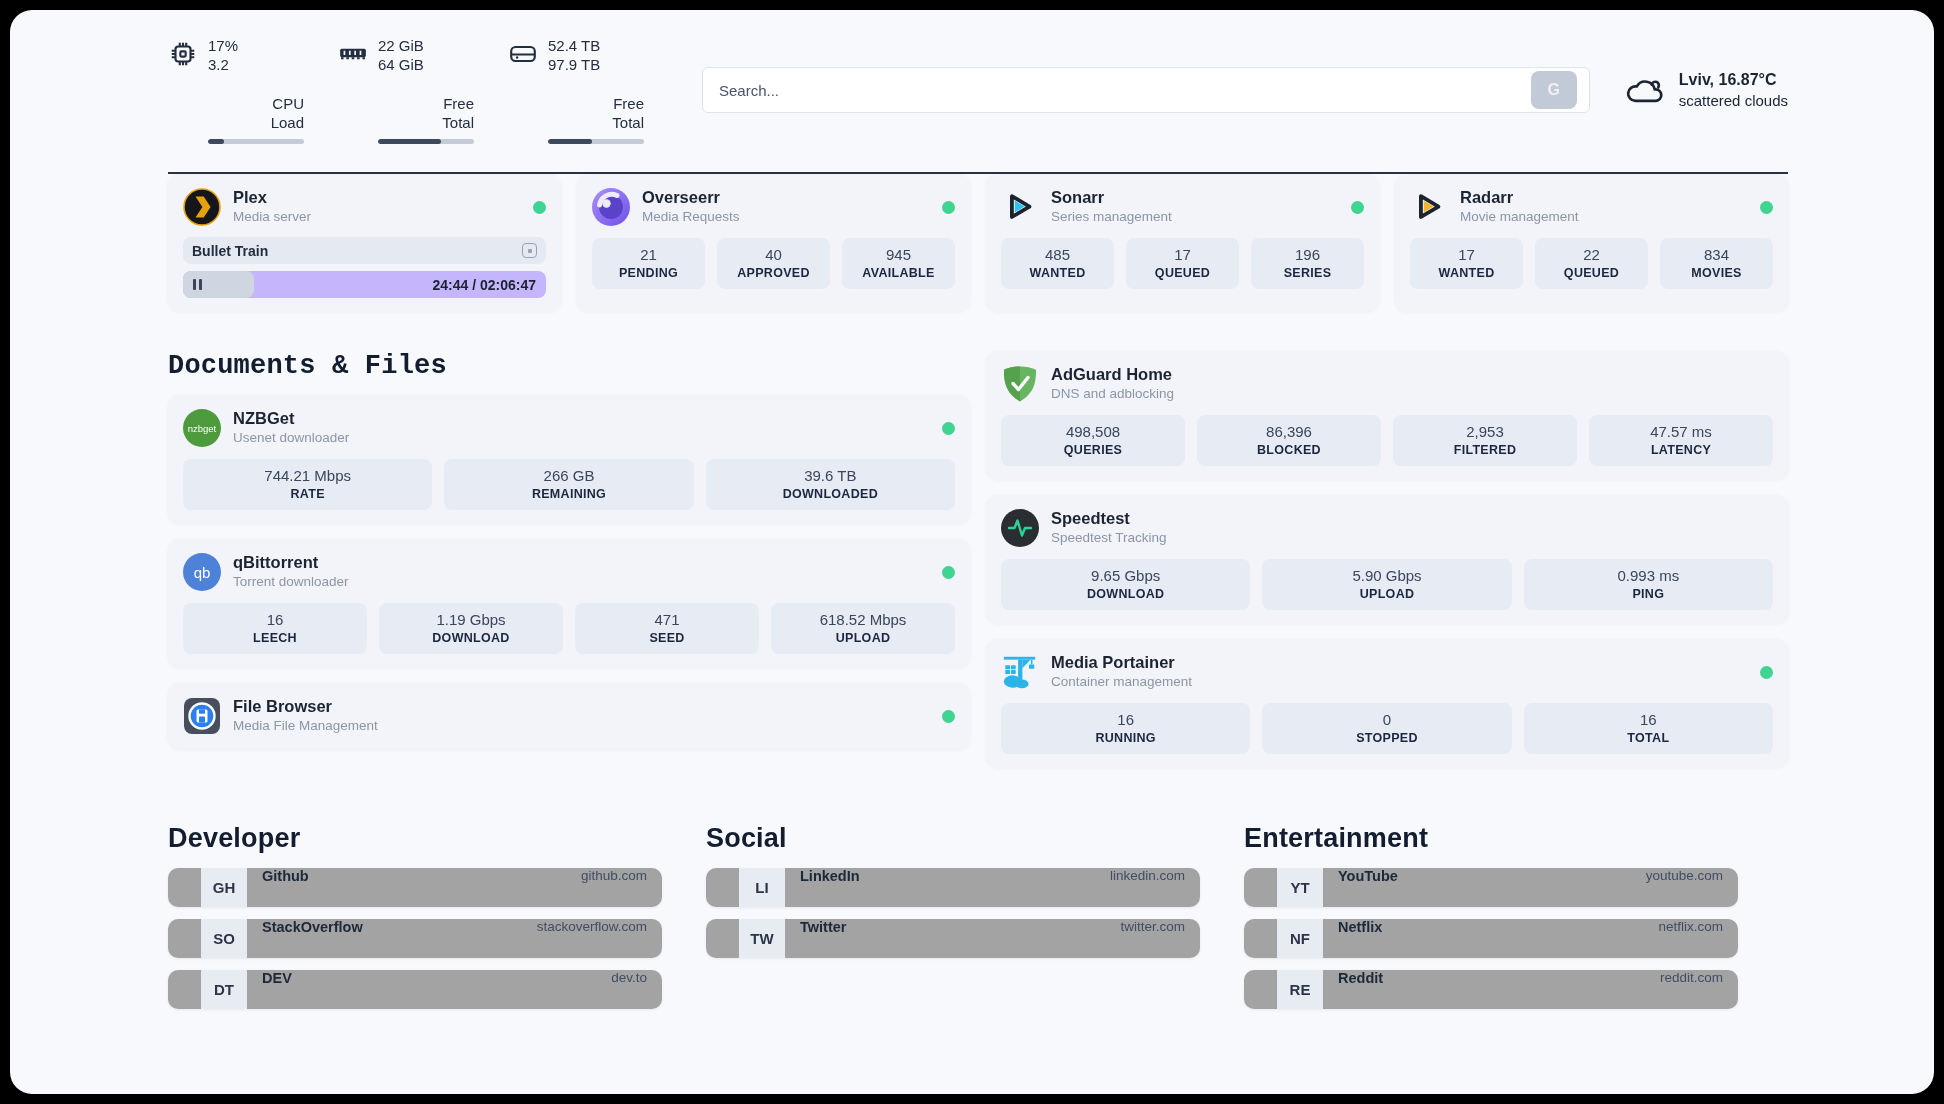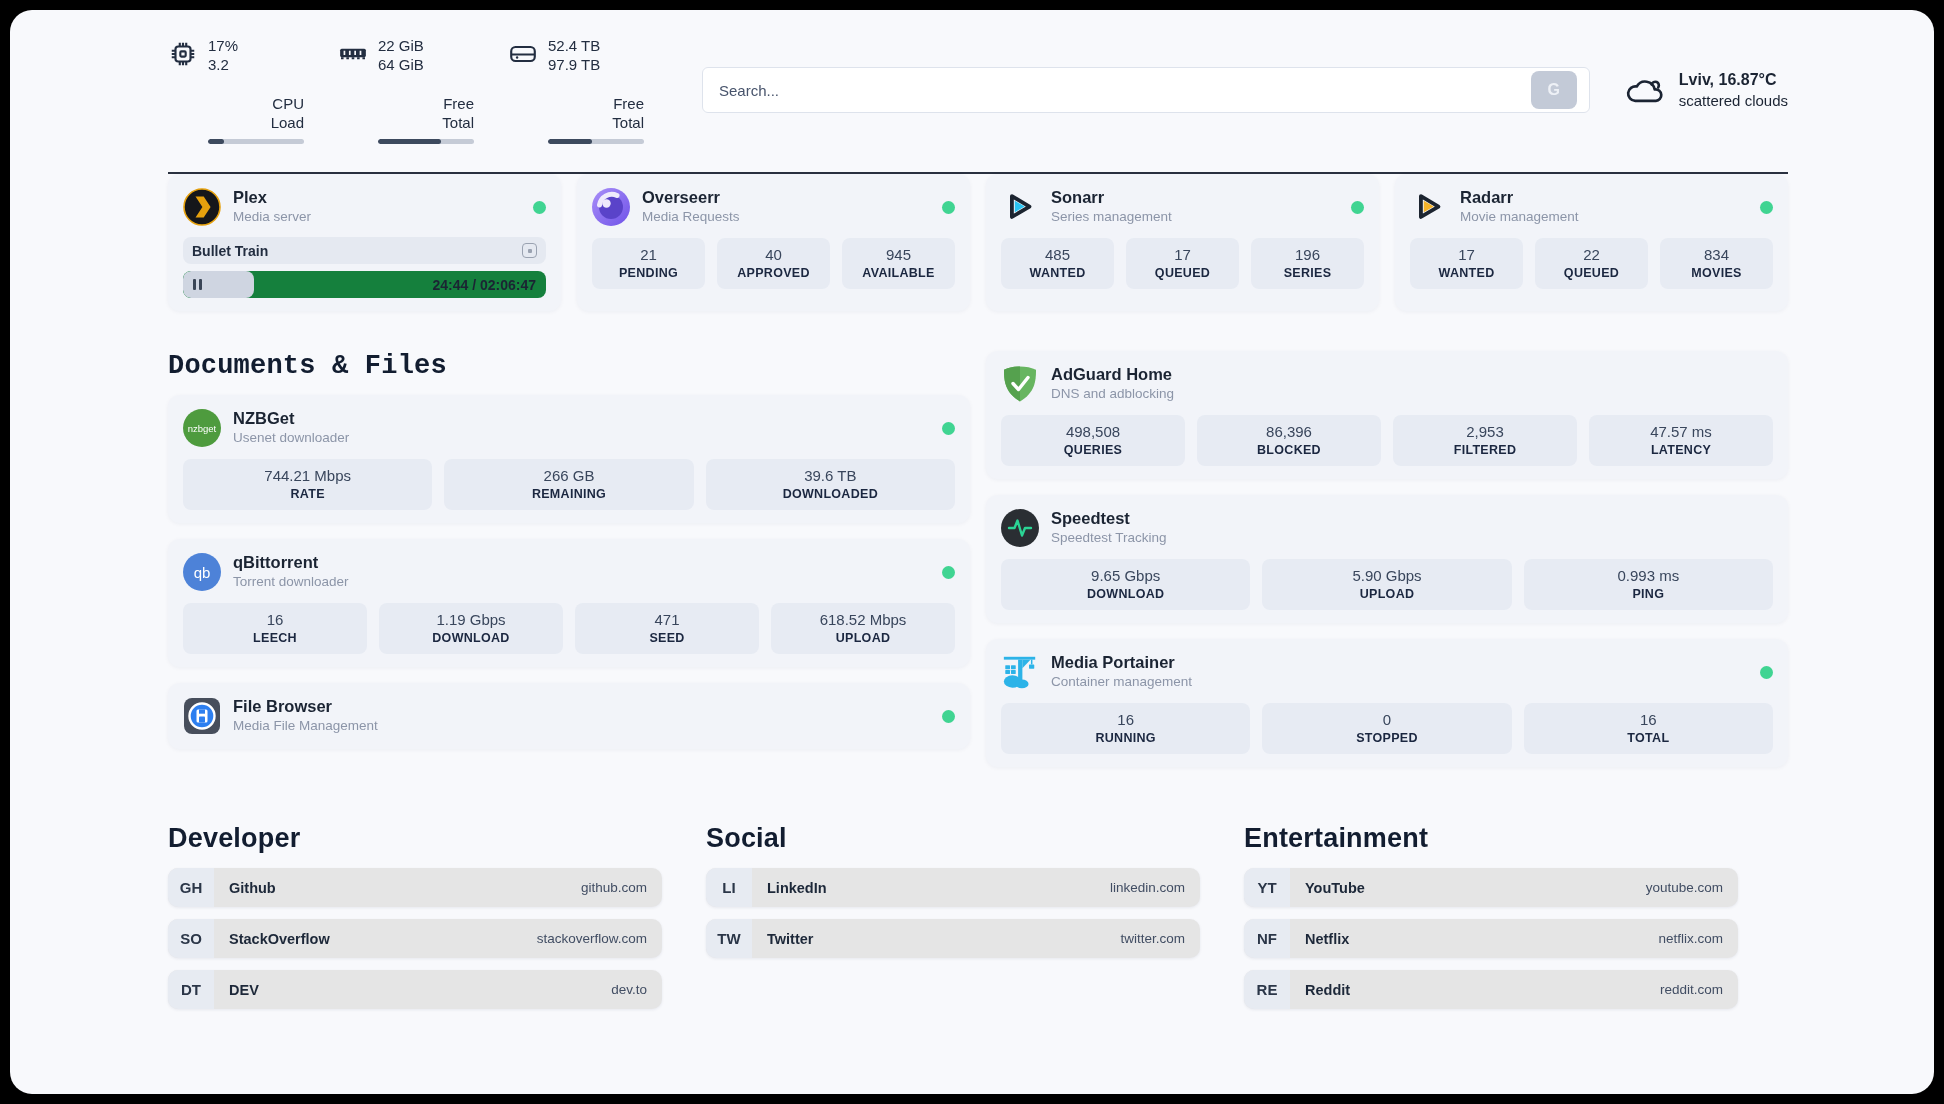--- a/index.html
+++ b/index.html
@@ -51,29 +51,29 @@
   .stats { display:flex; gap:12px; margin-top:11px; }
   .stat { flex:1; background:#e7ebf3; border-radius:8px; padding:8px 4px 9px; text-align:center; }
   .stat-value { font-size:15px; color:#39465c; }
   .stat-label { font-size:12.5px; font-weight:700; color:#1b2740; margin-top:3px; letter-spacing:.3px; }
 
   
   .plex-row { height:27px; background:#e5e9f1; border-radius:8px; display:flex; align-items:center; padding:0 9px; margin-top:10px; }
   .plex-title { font-size:14px; font-weight:600; color:#222d40; }
   .modal-icon { margin-left:auto; width:15px; height:15px; border:1.6px solid #9aa2b1; border-radius:4px; position:relative; cursor:pointer; }
   .modal-icon::after { content:""; position:absolute; left:50%; top:50%; width:4px; height:4px; margin:-2px 0 0 -2px; border-radius:1px; background:#9aa2b1; }
-  .plex-progress { height:27px; background:#15803d; border-radius:8px; margin-top:7px; position:relative; display:flex; align-items:center; overflow:hidden; }
+  .plex-progress { height:27px; background:#c4b5fd; border-radius:8px; margin-top:7px; position:relative; display:flex; align-items:center; overflow:hidden; }
   .plex-fill { position:absolute; left:0; top:0; bottom:0; background:#cfd5e1; border-radius:8px; }
   .pause-icon { position:relative; z-index:1; margin-left:10px; display:flex; gap:3px; }
   .pause-icon i { width:3px; height:11px; background:#3a4556; border-radius:1px; }
   .plex-time { position:relative; z-index:1; margin-left:auto; padding-right:10px; font-size:14px; font-weight:600; color:#1b2433; }
 
   
   .links { margin-top:56px; display:grid; grid-template-columns:repeat(3,494px); gap:44px; }
-  .link-row { background:#e5e5e5; border-radius:10px; height:39px; display:flex; align-items:center; margin-bottom:12px; box-shadow:0 1px 3px rgba(25,39,80,.08); overflow:hidden; cursor:pointer; }
+  .link-row { background:#a3a3a3; border-radius:10px; height:39px; display:flex; margin-bottom:12px; box-shadow:0 1px 3px rgba(25,39,80,.08); overflow:hidden; cursor:pointer;padding-left:33px; }
   .badge { width:46px; align-self:stretch; background:#e7ebf2; display:flex; align-items:center; justify-content:center; font-size:15px; font-weight:600; color:#2b3648; }
   .link-name { margin-left:15px; font-size:14.5px; font-weight:600; color:#1d2839; }
   .link-url { margin-left:auto; margin-right:15px; font-size:13.5px; color:#414d63; }
 
   .appicon { width:38px; height:38px; flex:0 0 38px; display:flex; }
   .appicon svg { width:38px; height:38px; }
 </style>
 </head>
 <body>
 

